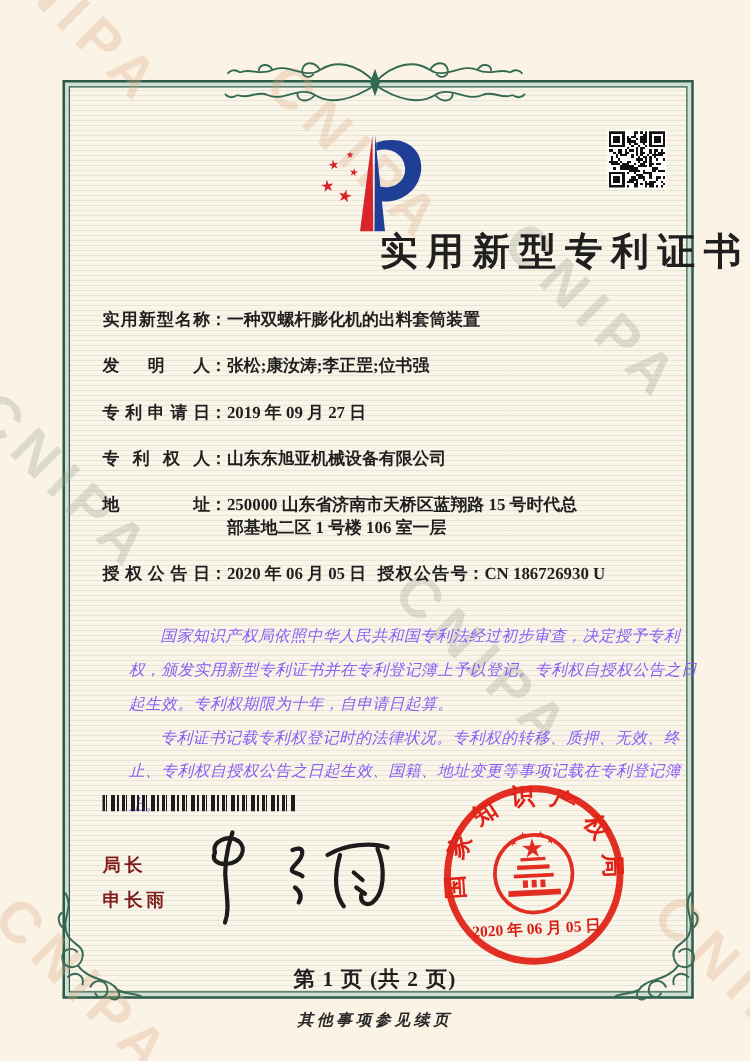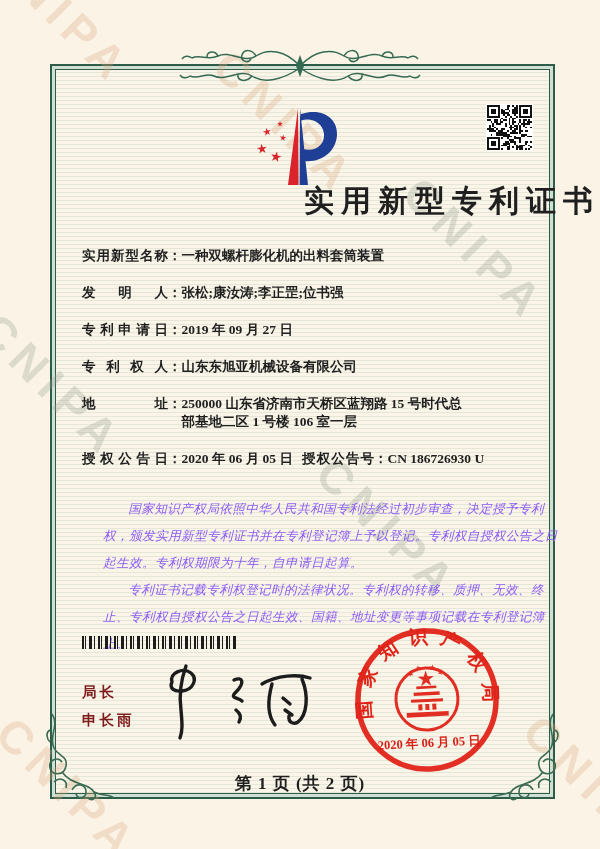--- a/index.html
+++ b/index.html
@@ -423,14 +423,15 @@
         <rect x="66" y="79" width="4" height="6"></rect>
         <rect x="73" y="79" width="4" height="6"></rect>
         <rect x="80" y="79" width="4" height="6"></rect>
         <rect x="54" y="87" width="42" height="4.6"></rect>
       </g>
       <text x="75" y="122" text-anchor="middle" font-size="12.5" font-weight="bold" fill="#d81f15" font-family="'Liberation Serif','DejaVu Serif',serif">2020 年 06 月 05 日</text>
     </g>
   </svg>
 
   <div class="abs pagination">第 1 页 (共 2 页)</div>
+  <div class="abs footnote">其他事项参见续页</div>
 
 </div>
 
 </body></html>

